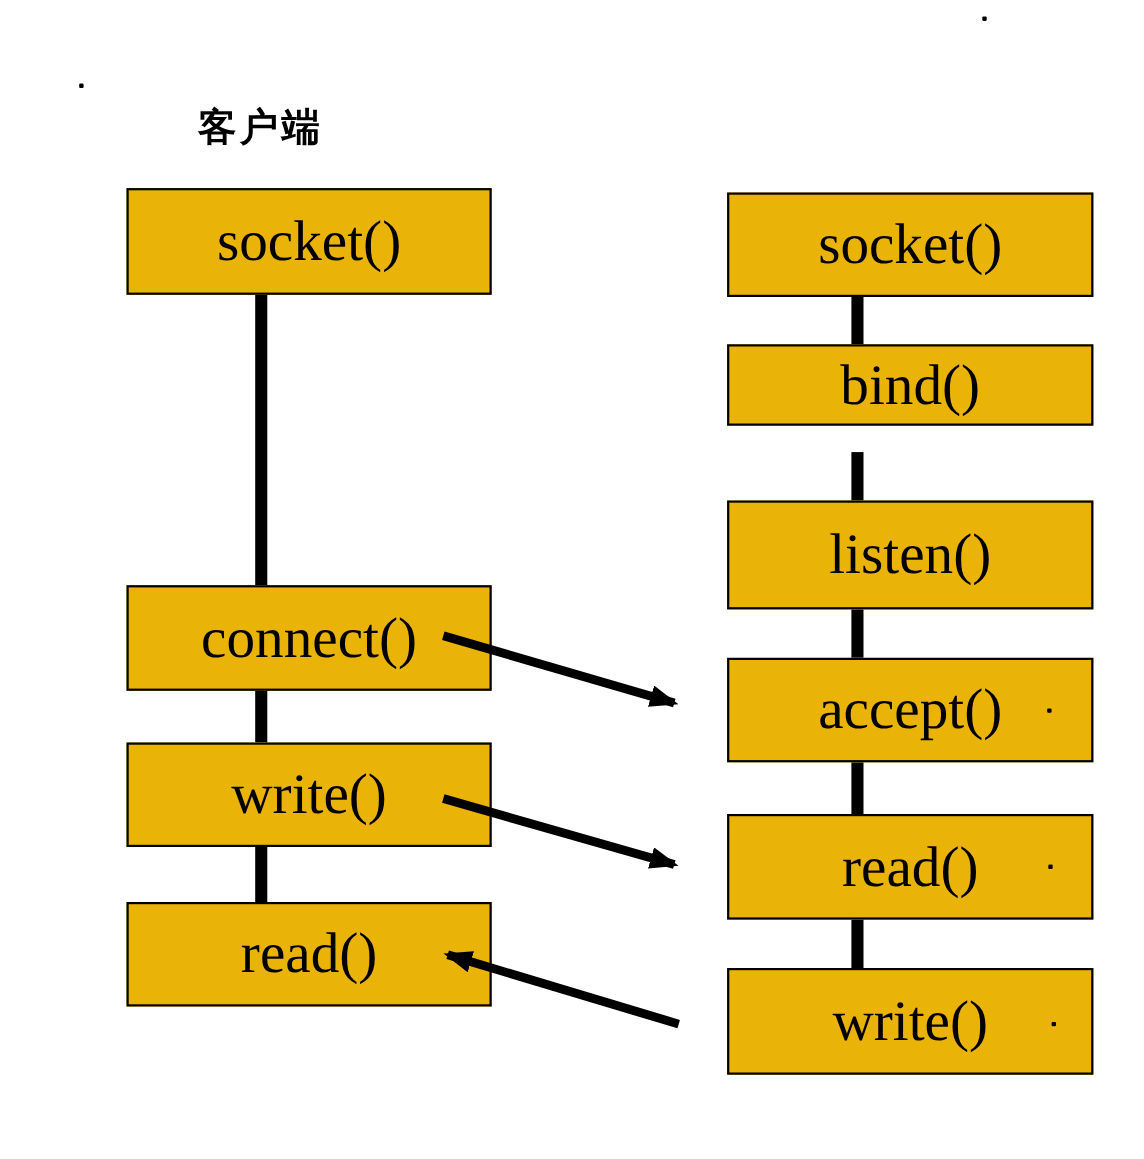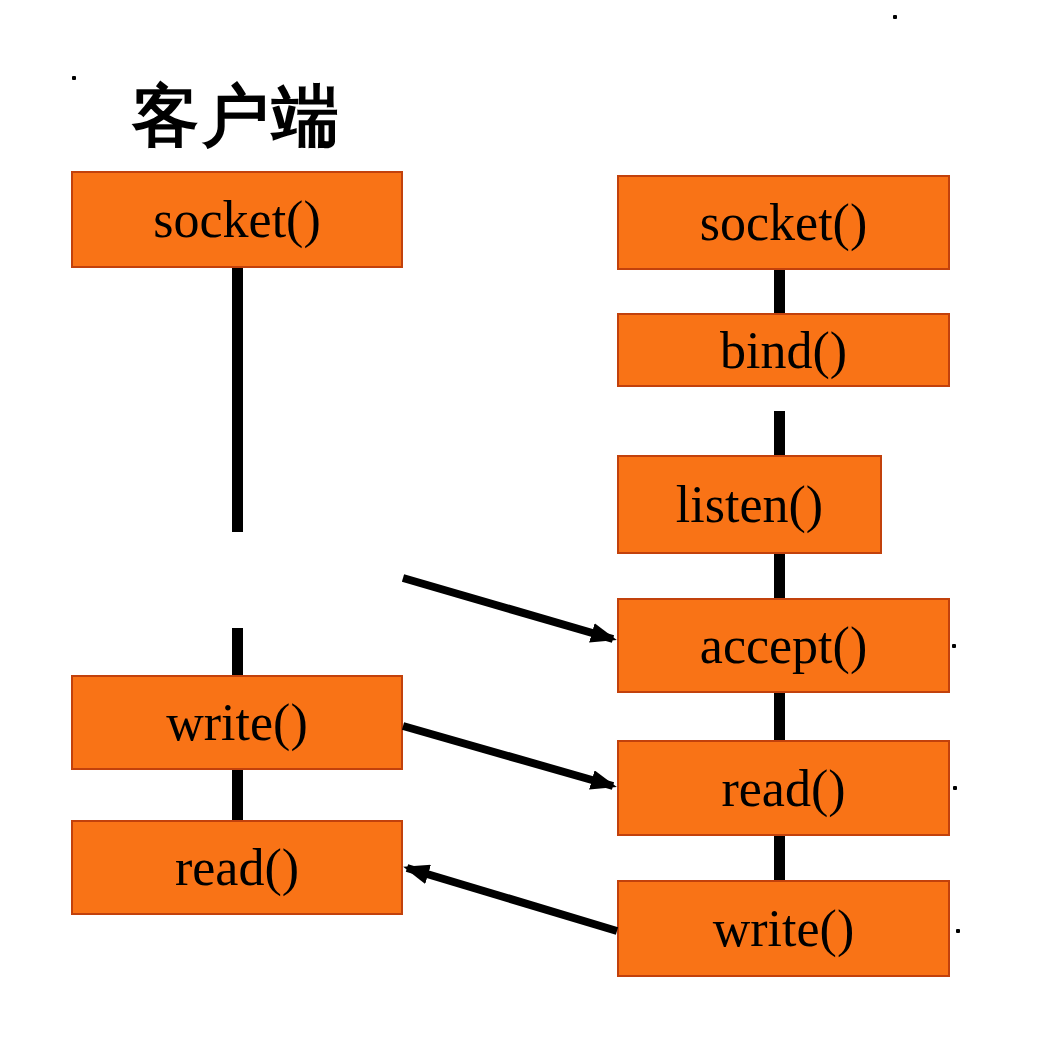--- a/index.html
+++ b/index.html
@@ -14,36 +14,37 @@
     background: #ffffff;
     overflow: hidden;
     font-family: "Liberation Serif", "DejaVu Serif", serif;
   }
   .col-title {
     position: absolute;
     width: 340px;
     text-align: center;
     font-family: "Liberation Sans", "DejaVu Sans", sans-serif;
     font-weight: bold;
-    font-size: 67px;
+    font-size: 35px;
     line-height: 56px;
     color: #000000;
     letter-spacing: 3px;
     white-space: nowrap;
   }
   .node-box {
     position: absolute;
     box-sizing: border-box;
-    border: 2px solid #c2410c;
-    background: #f97316;
+    border: 2px solid #000000;
+    background: #eab308;
     display: flex;
     align-items: center;
     justify-content: center;
     font-size: 52px;
     color: #000000;
+    margin-left: 44px;
   }
   .connector {
     position: absolute;
     background: #000000;
   }
   .speck {
     position: absolute;
     width: 4px;
     height: 4px;
     background: #000000;
@@ -60,38 +61,41 @@
 <body>
 
 <div id="canvas" style="width: 1040px; height: 1054px; background: rgb(255, 255, 255);">
     <div class="connector" style="left: 231.5px; top: 268px; width: 11px; height: 264px; background: rgb(0, 0, 0);"></div>
     <div class="connector" style="left: 231.5px; top: 628px; width: 11px; height: 47px; background: rgb(0, 0, 0);"></div>
     <div class="connector" style="left: 231.5px; top: 770px; width: 11px; height: 50px; background: rgb(0, 0, 0);"></div>
     <div class="col-title" style="left: 67px; top: 88px;">客户端</div>
     <div class="node-box" style="left: 71px; top: 171px; width: 332px; height: 97px;">
       <span>socket()</span>
     </div>
+    <div class="node-box" style="left: 71px; top: 532px; width: 332px; height: 96px;">
+      <span>connect()</span>
+    </div>
     <div class="node-box" style="left: 71px; top: 675px; width: 332px; height: 95px;">
       <span>write()</span>
     </div>
     <div class="node-box" style="left: 71px; top: 820px; width: 332px; height: 95px;">
       <span>read()</span>
     </div>
     <div class="connector" style="left: 773.5px; top: 270px; width: 11px; height: 43px; background: rgb(0, 0, 0);"></div>
     <div class="connector" style="left: 773.5px; top: 411px; width: 11px; height: 44px; background: rgb(0, 0, 0);"></div>
     <div class="connector" style="left: 773.5px; top: 554px; width: 11px; height: 44px; background: rgb(0, 0, 0);"></div>
     <div class="connector" style="left: 773.5px; top: 693px; width: 11px; height: 47px; background: rgb(0, 0, 0);"></div>
     <div class="connector" style="left: 773.5px; top: 836px; width: 11px; height: 44px; background: rgb(0, 0, 0);"></div>
     <div class="node-box" style="left: 617px; top: 175px; width: 333px; height: 95px;">
       <span>socket()</span>
     </div>
     <div class="node-box" style="left: 617px; top: 313px; width: 333px; height: 74px;">
       <span>bind()</span>
     </div>
-    <div class="node-box" style="left: 617px; top: 455px; width: 265px; height: 99px;">
+    <div class="node-box" style="left: 617px; top: 455px; width: 333px; height: 99px;">
       <span>listen()</span>
     </div>
     <div class="node-box" style="left: 617px; top: 598px; width: 333px; height: 95px; text-align: center;">
       <span>accept()</span>
     </div>
     <div class="node-box" style="left: 617px; top: 740px; width: 333px; height: 96px;">
       <span>read()</span>
     </div>
     <div class="node-box" style="left: 617px; top: 880px; width: 333px; height: 97px;">
       <span>write()</span>

